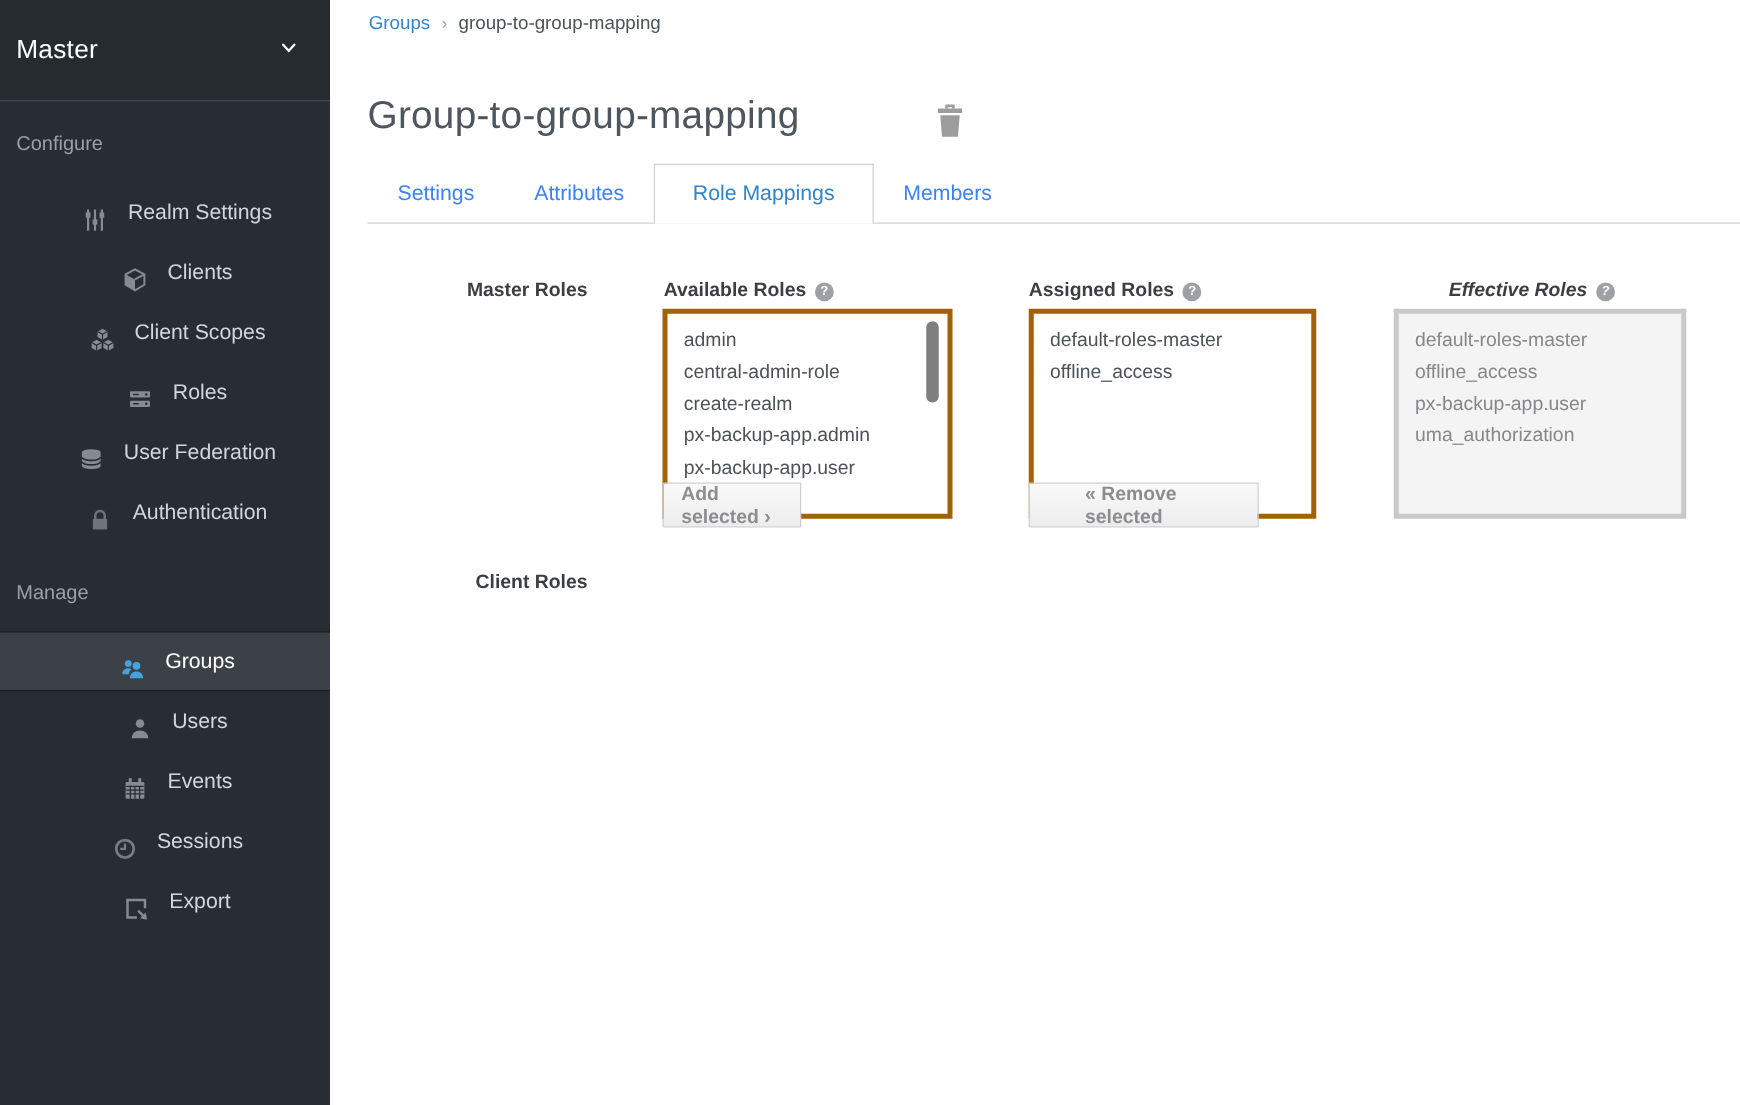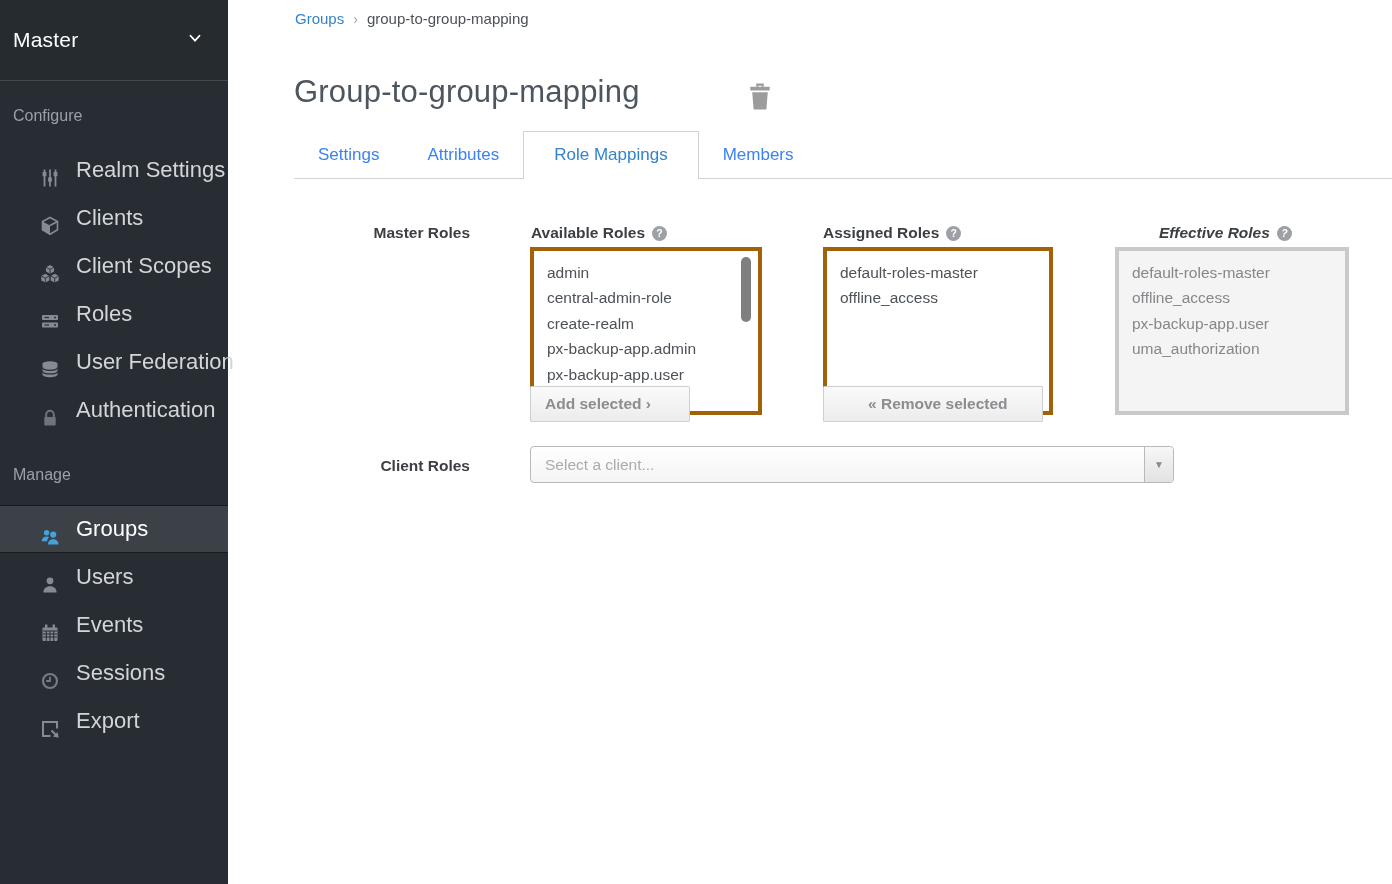--- a/index.html
+++ b/index.html
@@ -1,28 +1,28 @@
 <!DOCTYPE html>
 <html><head>
 <meta charset="utf-8">
 <style>
   * { box-sizing: border-box; margin: 0; padding: 0; }
   html,body { background:#fff; }
   body { font-family: "Liberation Sans", "DejaVu Sans", sans-serif; }
   .app { position: relative; width: 1392px; height: 884px; overflow: hidden; background:#fff; }
 
   
-  .sidebar { position:absolute; left:0; top:0; width:228px; height:884px; background:#282d33; }
+  .sidebar { position:absolute; left:0; top:0; width:264px; height:884px; background:#282d33; }
   .realm-header { height:81px; display:flex; align-items:center; justify-content:space-between;
                   padding:0 24px 0 13px; border-bottom:1px solid #45494e; background:#262b30; cursor:pointer; }
   .realm-name { color:#ffffff; font-size:21px; font-weight:400; letter-spacing:.2px; }
   .section-title { color:#99a0a7; font-size:16px; margin:24px 0 0 13px; line-height:22px; }
   .sidebar ul { list-style:none; margin:19px 0 0 0; }
-  .nav-item { color:#d2d6da; font-size:22px; line-height:44px; padding:2px 20px 2px 40px;
-              white-space:nowrap; cursor:pointer; }
+  .nav-item { color:#d2d6da; font-size:17px; line-height:44px; padding:2px 20px 2px 40px;
+              white-space:nowrap; cursor:pointer;text-align:center; }
   .nav-item.two-line { white-space:normal; padding-right:84px; line-height:44px; }
   .nav-item .nav-icon { display:inline-block; width:20px; height:20px; margin-right:16px;
                         vertical-align:middle; position:relative; top:-2px; }
   .nav-item.active { background:#3c4147; color:#ffffff; line-height:44px; padding-top:1px; padding-bottom:1px;
                      border-top:1px solid #191c1f; border-bottom:1px solid #191c1f; }
   .section-manage { margin-top:30px; }
 
   
   .main { position:absolute; left:264px; top:0; right:0; bottom:0; background:#fff; }
 
@@ -278,31 +278,25 @@
 
     <div class="rolebox disabled" style="left:851px; width:234px;">
       <ul>
         <li>default-roles-master</li>
         <li>offline_access</li>
         <li>px-backup-app.user</li>
         <li>uma_authorization</li>
       </ul>
     </div>
 
-    <button class="xfer-btn" style="left:266px; width:160px;">
+    <button class="xfer-btn" style="left:266px; width:111px;">
       <span>Add selected</span>
       <span class="chev">›</span>
     </button>
-    <button class="xfer-btn" style="left:559px; width:220px;padding-left:44px;">
+    <button class="xfer-btn" style="left:559px; width:184px;padding-left:44px;">
       <span class="chev">«</span>
       <span>Remove selected</span>
     </button>
 
     <div class="row-label" style="top:457px;">Client Roles</div>
-    <div class="client-select">
-      <span class="placeholder">Select a client...</span>
-      <span class="select-caret-box">
-        <span class="caret">▼</span>
-      </span>
-    </div>
 
   </main>
 </div>
 
 </body></html>

